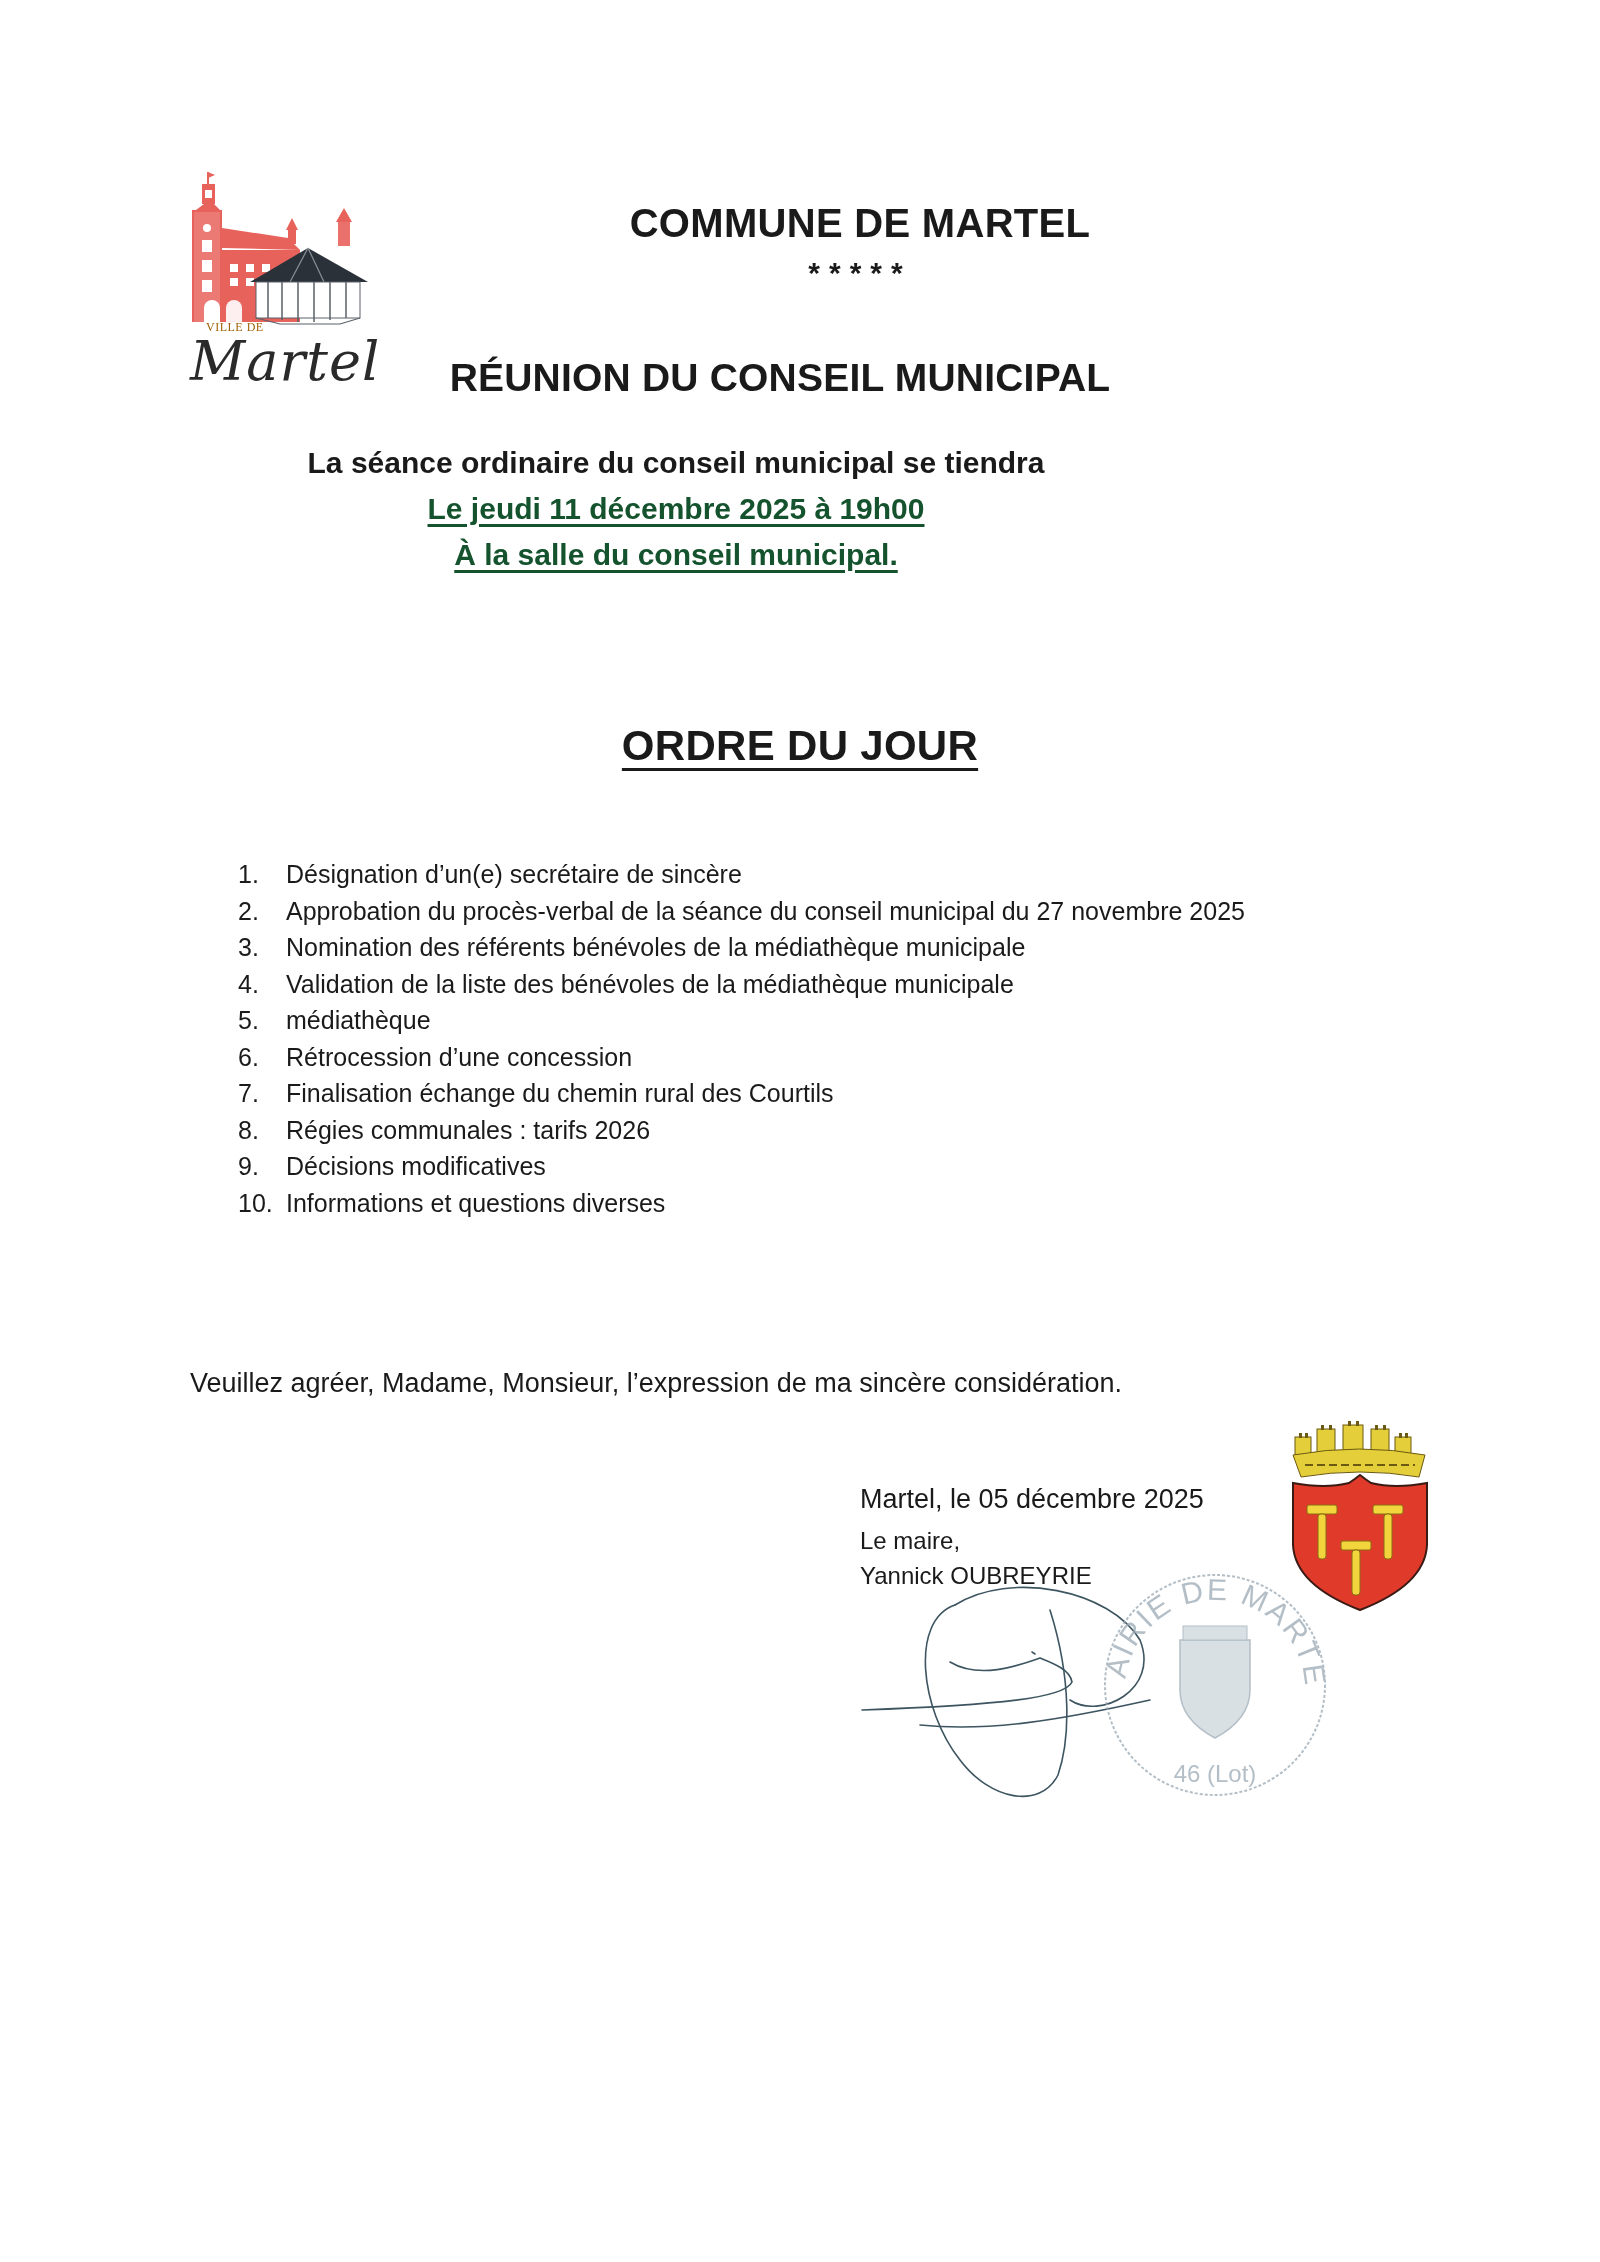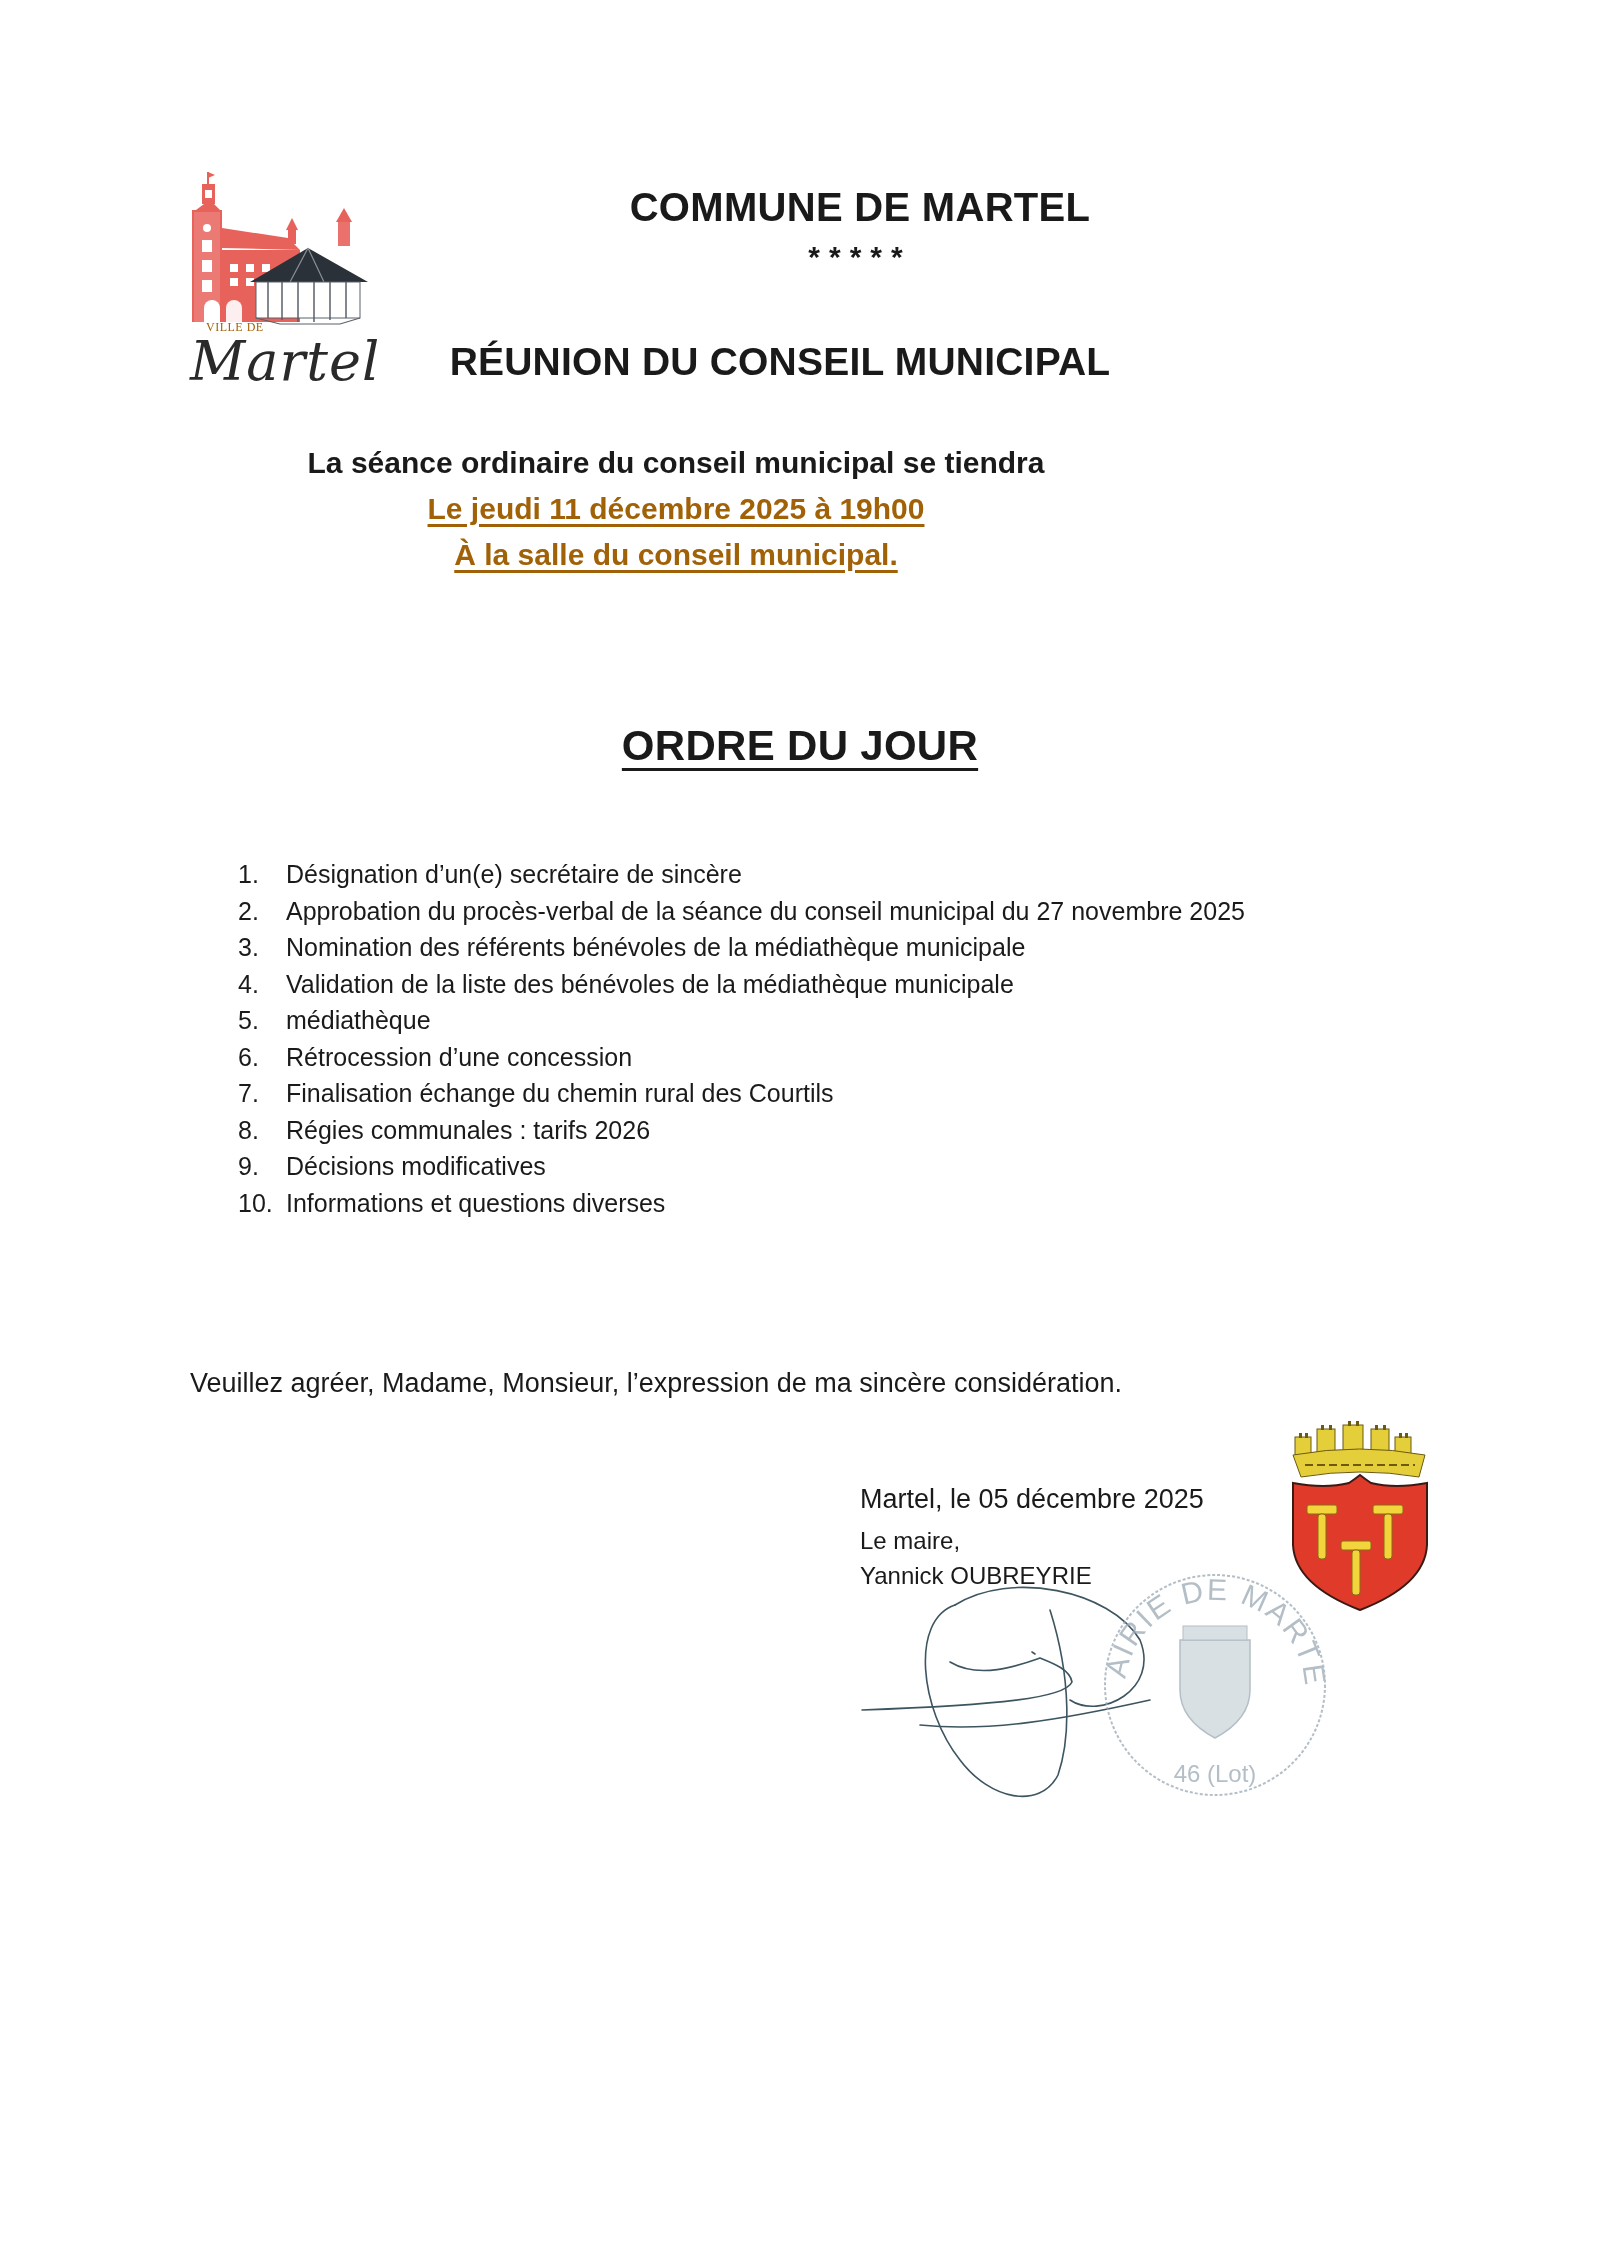--- a/index.html
+++ b/index.html
@@ -13,24 +13,24 @@
                        font-size: 12px; letter-spacing: 0.5px; color: #a16207; }
     .logo-text-big { position: absolute; left: 0px; top: 160px; font-family: "DejaVu Serif", serif;
                      font-style: italic; font-size: 54px; color: #2a2a2a; letter-spacing: 1px; }
 
     
     .h-commune { left: 0; width: 1600px; top: 185px; text-align: center; padding-left: 0;
                  font-weight: bold; font-size: 40px; letter-spacing: 0.3px; }
     .h-commune span { display: inline-block; margin-left: 0; }
     .stars { left: 0; width: 1600px; top: 240px; text-align: center; font-weight: bold; font-size: 30px; letter-spacing: 9px; }
     .h-reunion { left: 0; width: 1440px; top: 340px; text-align: center; font-weight: bold; font-size: 39px; letter-spacing: 0.2px; }
-    .h-commune, .stars, .h-reunion { padding-left: 120px; box-sizing: border-box; }
+    .h-commune, .stars, .h-reunion { padding-left: 120px; box-sizing: border-box; margin-top: 16px; }
 
     .intro { left: 0; width: 1352px; top: 440px; text-align: center; font-weight: bold; font-size: 30px; line-height: 46px; }
-    .intro .u { text-decoration: underline; text-underline-offset: 5px; color: #a16207; }
+    .intro .u { text-decoration: underline; text-underline-offset: 5px; color: #14532d; }
 
     .ordre { left: 0; width: 1600px; top: 722px; text-align: center; font-weight: bold; font-size: 42px;
              text-decoration: underline; text-underline-offset: 8px; text-decoration-thickness: 3px; letter-spacing: 0.3px; }
 
     
     .agenda { left: 238px; top: 856px; width: 1175px; font-size: 25px; line-height: 36.5px; margin: 0; padding: 0; list-style: none; }
     .agenda li { position: relative; padding-left: 48px; }
     .agenda .num { position: absolute; left: 0; top: 0; }
     .agenda li.just .txt { display: block; text-align: justify; text-align-last: justify; }
     .agenda li.just .cont { display: block; }

